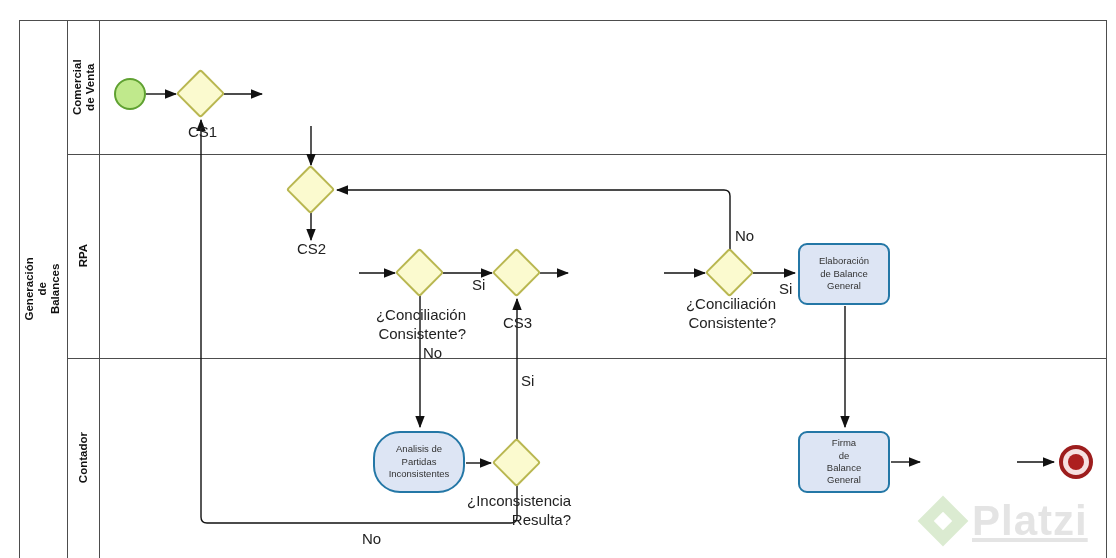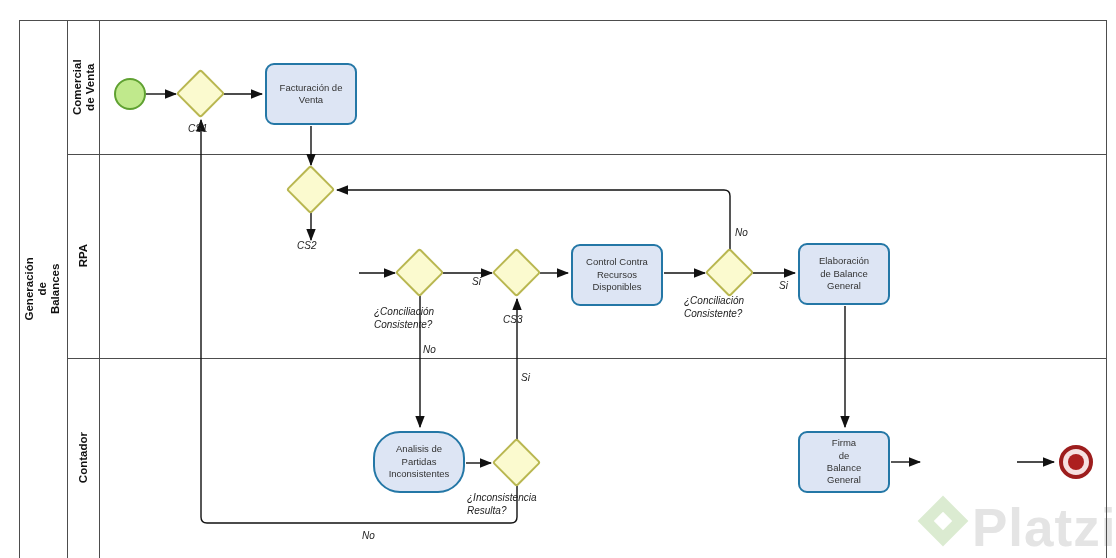--- a/index.html
+++ b/index.html
@@ -3,21 +3,21 @@
 <meta charset="utf-8">
 <style>
   html,body { margin:0; padding:0; background:#fff; }
   .canvas {
     position:relative; width:1116px; height:558px; background:#ffffff;
     font-family:"Liberation Sans", sans-serif; overflow:hidden;
   }
   
   .wm-logo { position:absolute; left:916px; top:493px; z-index:0; opacity:.5; }
   .wm-text { position:absolute; left:972px; top:497px; z-index:0;
-    font-size:53px; font-weight:bold; color:#e4e4e4; letter-spacing:1px; }
+    font-size:42px; font-weight:bold; color:#e4e4e4; letter-spacing:1px;text-decoration:underline; }
   
   .pool-border { position:absolute; left:19px; top:20px; width:1088px; height:538px;
     border:1.5px solid #4d4d4d; border-bottom:none; z-index:1; box-sizing:border-box; }
   .pool-title-band { position:absolute; left:19px; top:20px; width:49px; height:538px;
     border-right:1.4px solid #4d4d4d; z-index:1; display:flex; align-items:center; justify-content:center; box-sizing:border-box; }
   .lane-band { position:absolute; left:68px; top:20px; width:32px; height:538px;
     border-right:1.4px solid #4d4d4d; z-index:1; box-sizing:border-box; }
   .lane-divider { position:absolute; left:68px; width:1039px; height:0;
     border-top:1.4px solid #4d4d4d; z-index:1; }
   .vlabel-box { position:absolute; left:68px; width:32px; display:flex;
@@ -34,21 +34,21 @@
     background:#fbfacf; border:2px solid #b9b751; border-radius:3px;
     transform:rotate(45deg); z-index:3; }
   .evt-start { position:absolute; left:114px; top:78px; width:28px; height:28px;
     background:#c0e98c; border:2.5px solid #5fa131; border-radius:50%; z-index:3; }
   .evt-end { position:absolute; left:1059px; top:445px; width:34px; height:34px;
     box-sizing:border-box; border:4px solid #9d1d1d; border-radius:50%; background:#f6e0e0;
     display:flex; align-items:center; justify-content:center; z-index:3; }
   .evt-end-inner { width:16px; height:16px; border-radius:50%; background:#ad1f1f; }
   
   .flows { position:absolute; left:0; top:0; z-index:2; pointer-events:none; }
-  .elbl { position:absolute; font-size:10px; color:#222; z-index:4; text-align:left; line-height:1.25;font-style:italic; }
+  .elbl { position:absolute; font-size:15px; color:#222; z-index:4; text-align:right; line-height:1.25; }
 </style>
 </head>
 <body>
 
 <div class="canvas">
 
   <svg class="wm-logo" width="54" height="56" viewBox="0 0 100 100">
     <path d="M50 3 L97 50 L50 97 L3 50 Z M50 33 L67 50 L50 67 L33 50 Z" fill="#b9d8a5" fill-rule="evenodd"></path>
   </svg>
   <div class="wm-text">Platzi</div>
@@ -103,22 +103,20 @@
     <div class="evt-end-inner"></div>
   </div>
 
   <div class="gw" style="left:183px; top:76px;"></div>
   <div class="gw" style="left:293px; top:172px;"></div>
   <div class="gw" style="left:402px; top:255px;"></div>
   <div class="gw" style="left:499px; top:255px;"></div>
   <div class="gw" style="left:712px; top:255px;"></div>
   <div class="gw" style="left:499px; top:445px;"></div>
 
-  <div class="task" style="left:265px; top:63px;">Facturación de Venta</div>
-  <div class="task" style="left:571px; top:244px;">Control Contra Recursos Disponibles</div>
   <div class="task narrow" style="left:798px; top:243px;">Elaboración de Balance General</div>
   <div class="task" style="left:373px; top:431px;border-radius:27px;">Analisis de Partidas Inconsistentes</div>
   <div class="task narrow" style="left:798px; top:431px;">Firma de Balance General</div>
 
   <div class="elbl" style="left:188px; top:123px; width:28px;">CS1</div>
   <div class="elbl" style="left:297px; top:220px; width:28px;margin-top:20px;">CS2</div>
   <div class="elbl" style="left:503px; top:314px; width:28px;">CS3</div>
   <div class="elbl" style="left:374px; top:306px; width:92px;">¿Conciliación Consistente?</div>
   <div class="elbl" style="left:684px; top:295px; width:92px;">¿Conciliación Consistente?</div>
   <div class="elbl" style="left:467px; top:492px; width:104px;">¿Inconsistencia Resulta?</div>

